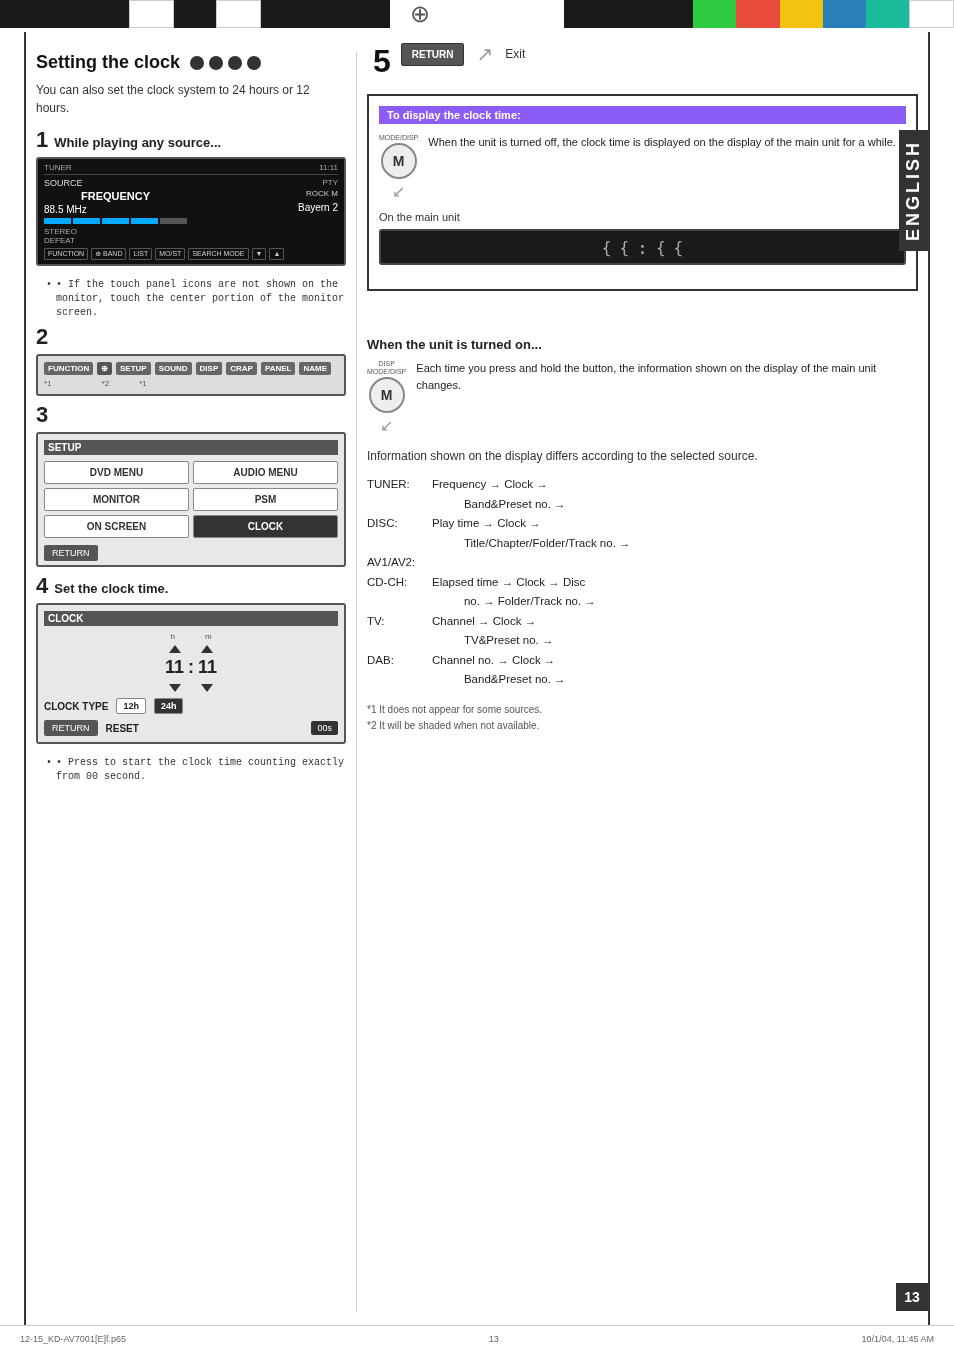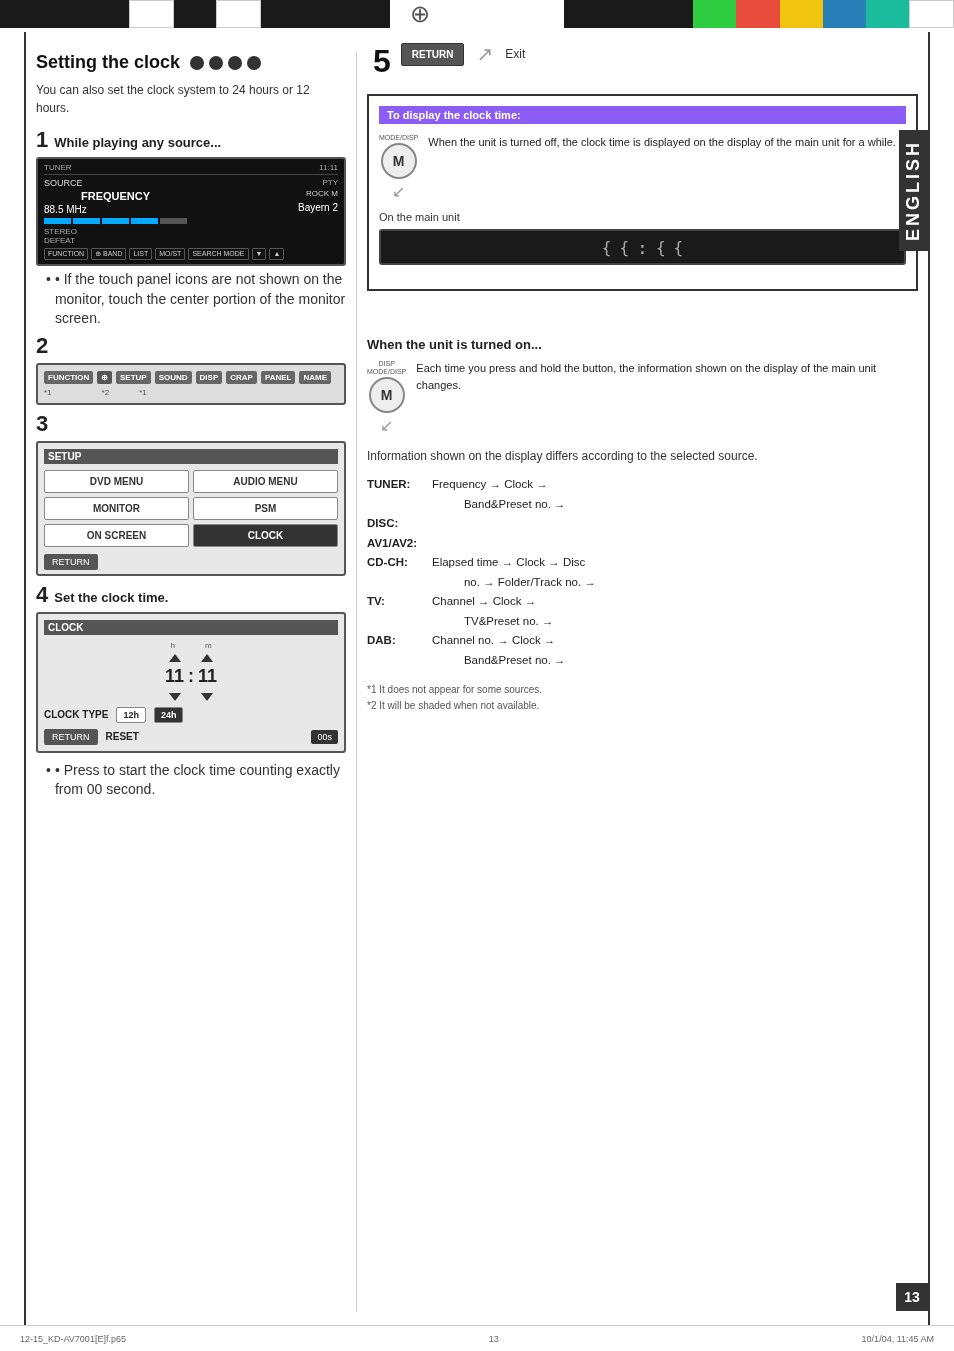--- a/index.html
+++ b/index.html
@@ -273,26 +273,27 @@
       background: #333;
       color: #fff;
       padding: 2px 6px;
       font-size: 9px;
       border-radius: 2px;
       margin-left: auto;
     }
 
     
     .bullet-note {
-      font-size: 14px;
+      font-size: 10px;
       color: #333;
-      margin: 0 0 6px 10px;
+      margin: 12px 0 6px 10px;
       display: flex;
       gap: 4px;
       line-height: 1.4;
+      font-family: Liberation Mono, monospace;
     }
     .bullet-note::before {
       content: '•';
       flex-shrink: 0;
     }
 
     
     .display-clock-box {
       border: 2px solid #333;
       padding: 10px;
@@ -386,21 +387,21 @@
       font-size: 11.5px;
       line-height: 1.7;
       color: #222;
     }
     .source-row {
       display: flex;
       gap: 0;
       align-items: baseline;
     }
     .source-name {
-      font-weight: bold;
+      font-weight: normal;
       min-width: 65px;
       flex-shrink: 0;
     }
     .source-detail {
       flex: 1;
     }
 
     
     .footnotes {
       font-size: 10px;
@@ -800,20 +801,21 @@
 
       <div class="source-list">
 
         <div class="source-row">
           <span class="source-name">TUNER:</span>
           <span class="source-detail">Frequency → Clock →<br>&nbsp;&nbsp;&nbsp;&nbsp;&nbsp;&nbsp;&nbsp;&nbsp;&nbsp;&nbsp;Band&amp;Preset no. →</span>
         </div>
 
         <div class="source-row">
           <span class="source-name">DISC:</span>
+          <span class="source-detail">Play time → Clock →<br>&nbsp;&nbsp;&nbsp;&nbsp;&nbsp;&nbsp;&nbsp;&nbsp;&nbsp;&nbsp;Title/Chapter/Folder/Track no. →</span>
         </div>
 
         <div class="source-row">
           <span class="source-name">AV1/AV2:</span>
         </div>
 
         <div class="source-row">
           <span class="source-name">CD-CH:</span>
           <span class="source-detail">Elapsed time → Clock → Disc<br>&nbsp;&nbsp;&nbsp;&nbsp;&nbsp;&nbsp;&nbsp;&nbsp;&nbsp;&nbsp;no. → Folder/Track no. →</span>
         </div>

